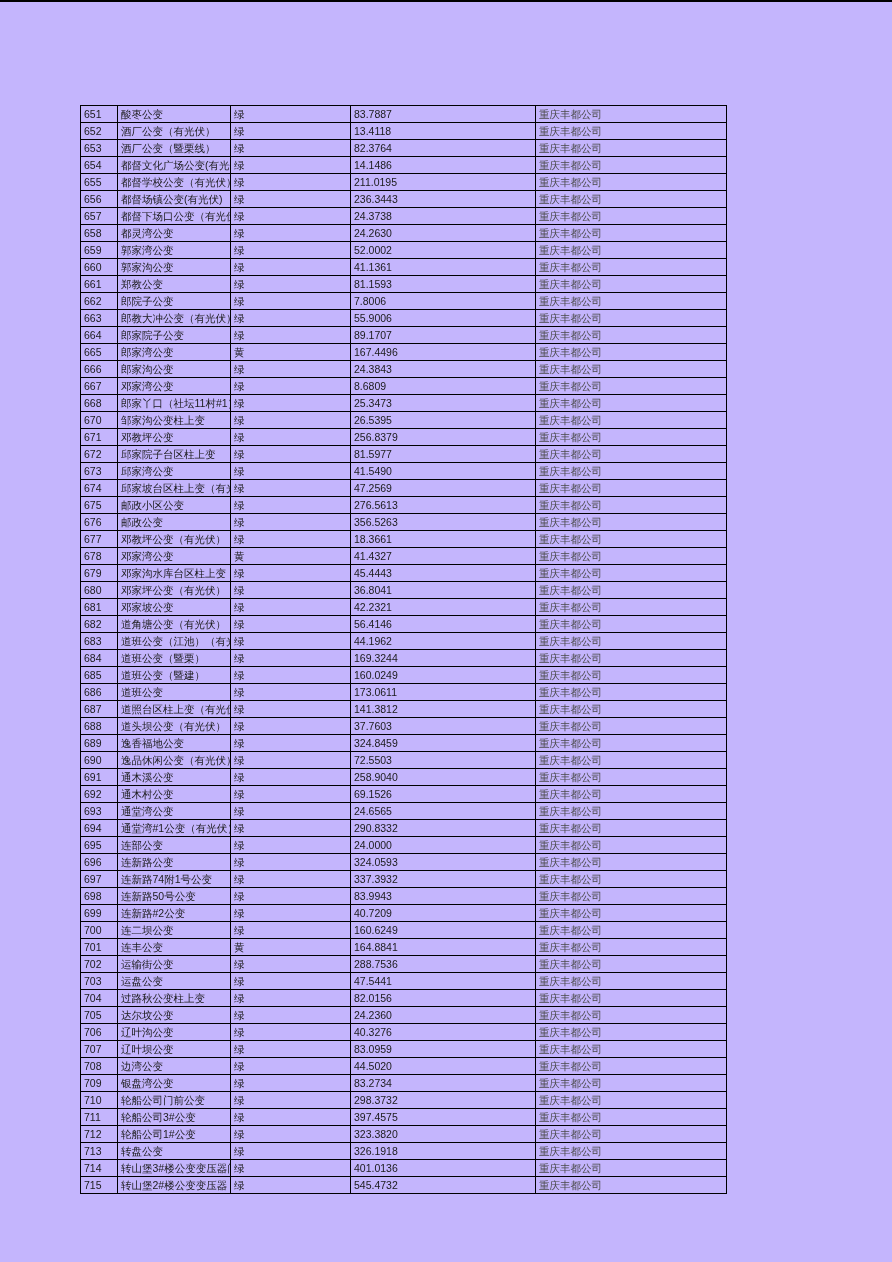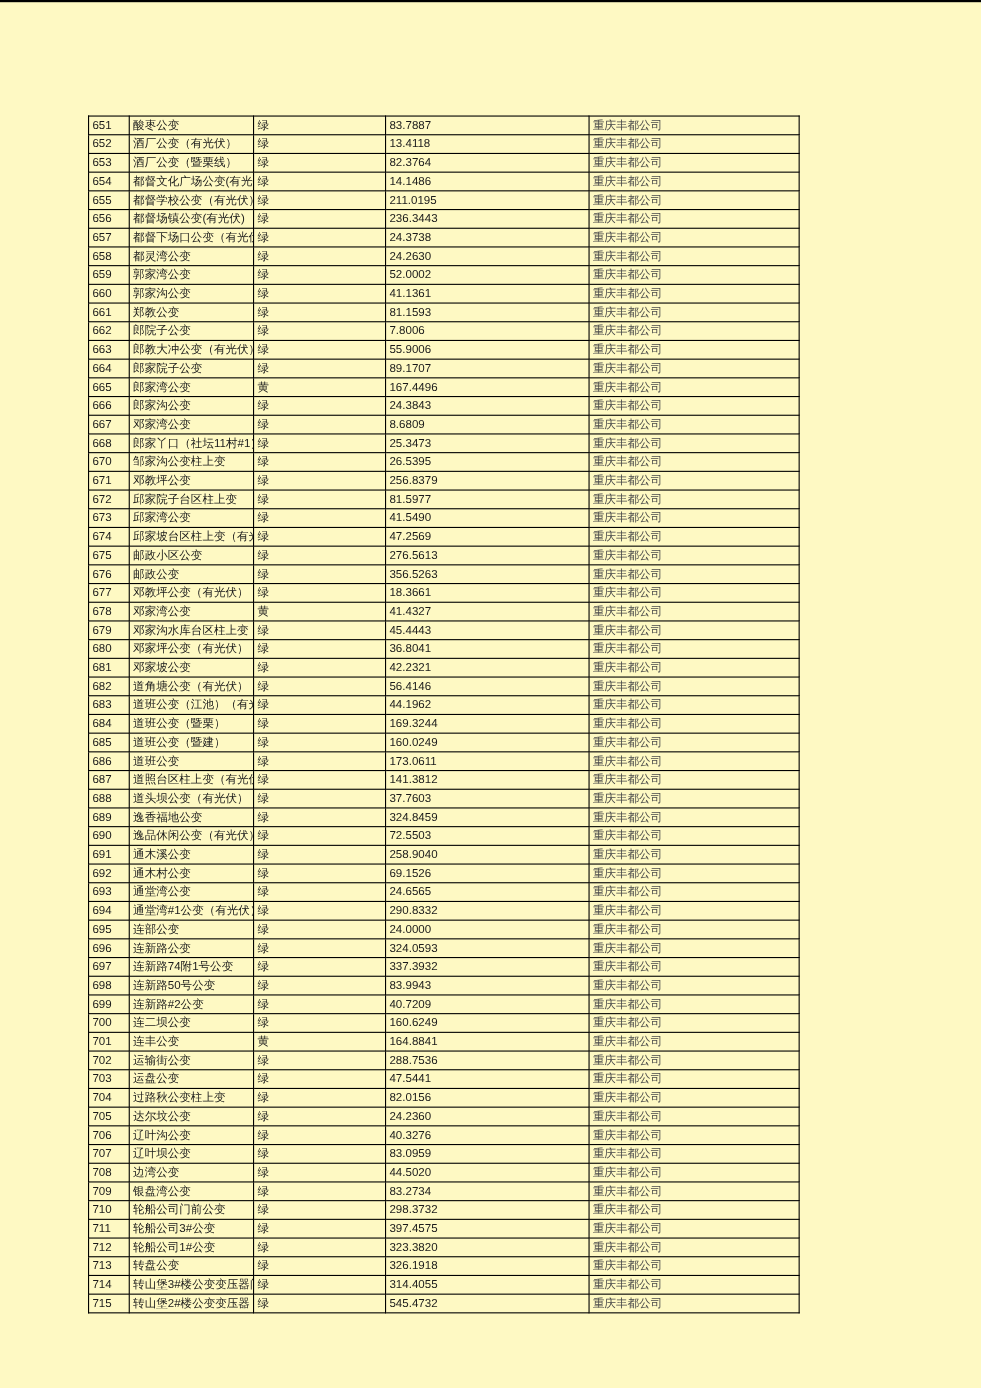--- a/index.html
+++ b/index.html
@@ -5,21 +5,21 @@
   html, body {
     margin: 0;
     padding: 0;
     background: #ffffff;
     font-family: "Liberation Sans", "DejaVu Sans", sans-serif;
   }
   .page {
     position: relative;
     width: 892px;
     height: 1262px;
-    background: #fef9c3;
+    background: #c4b5fd;
     overflow: hidden;
   }
   .top-edge {
     position: absolute;
     top: 0;
     left: 0;
     width: 892px;
     height: 2px;
     background: #000000;
   }
@@ -488,21 +488,21 @@
           <td class="col-serial">713</td>
           <td class="col-name">转盘公变</td>
           <td class="col-status">绿</td>
           <td class="col-value">326.1918</td>
           <td class="col-company">重庆丰都公司</td>
         </tr>
         <tr>
           <td class="col-serial">714</td>
           <td class="col-name">转山堡3#楼公变变压器间</td>
           <td class="col-status">绿</td>
-          <td class="col-value">314.4055</td>
+          <td class="col-value">401.0136</td>
           <td class="col-company">重庆丰都公司</td>
         </tr>
         <tr>
           <td class="col-serial">715</td>
           <td class="col-name">转山堡2#楼公变变压器</td>
           <td class="col-status">绿</td>
           <td class="col-value">545.4732</td>
           <td class="col-company">重庆丰都公司</td>
         </tr>
       </tbody>

